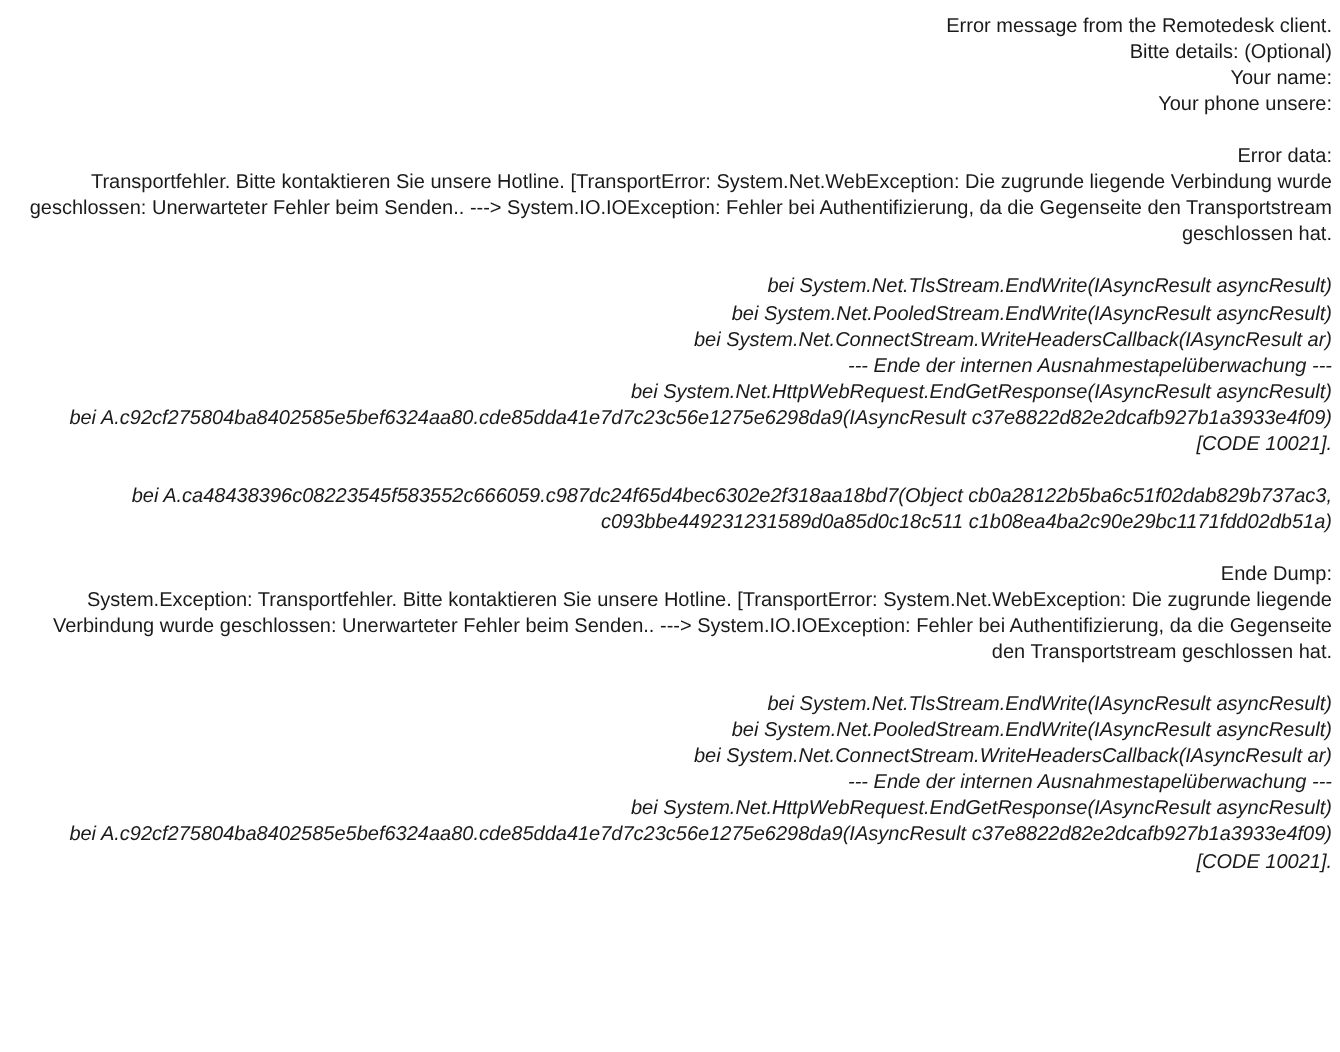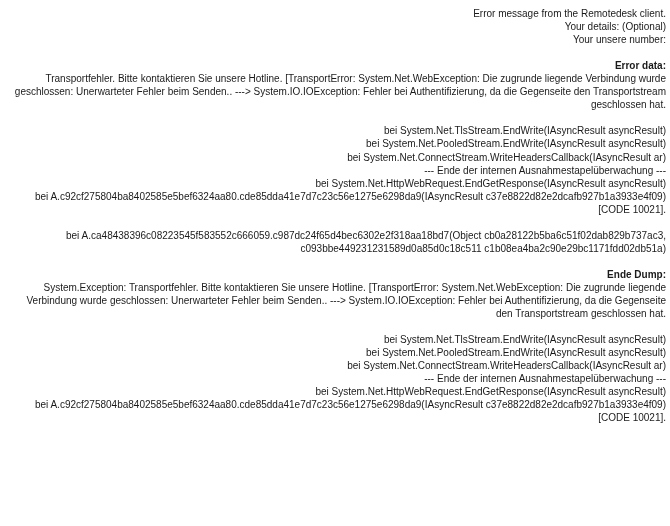--- a/index.html
+++ b/index.html
@@ -26,37 +26,38 @@
     word-break: normal;
     overflow-wrap: anywhere;
   }
   .para {
     white-space: normal;
     max-width: 660px;
   }
   .indent {
     padding-left: 13px;
     text-indent: -13px;
+    font-style: italic;
   }
   .spacer {
     height: 13.05px;
   }
   .section-head {
     white-space: pre;
-    font-weight: bold;
   }
 </style>
 </head>
 <body style="background: rgb(255, 255, 255); color: rgb(26, 26, 26);">
 
 <div id="report">
 
   <div class="line">Error message from the Remotedesk client.</div>
-  <div class="line">Your details: (Optional)</div>
-  <div class="line">Your unsere number:</div>
+  <div class="line">Bitte details: (Optional)</div>
+  <div class="line">Your name:</div>
+  <div class="line">Your phone unsere:</div>
 
   <div class="spacer"></div>
 
   <div class="line section-head">Error data:</div>
   <div class="line para">Transportfehler. Bitte kontaktieren Sie unsere Hotline.  [TransportError: System.Net.WebException: Die zugrunde liegende Verbindung wurde geschlossen: Unerwarteter Fehler beim Senden.. ---&gt; System.IO.IOException: Fehler bei Authentifizierung, da die Gegenseite den Transportstream geschlossen hat.</div>
   <div class="spacer"></div>
   <div class="line indent">bei System.Net.TlsStream.EndWrite(IAsyncResult asyncResult)</div>
   <div class="line indent">bei System.Net.PooledStream.EndWrite(IAsyncResult asyncResult)</div>
   <div class="line indent">bei System.Net.ConnectStream.WriteHeadersCallback(IAsyncResult ar)</div>
   <div class="line indent">--- Ende der internen Ausnahmestapelüberwachung ---</div>

